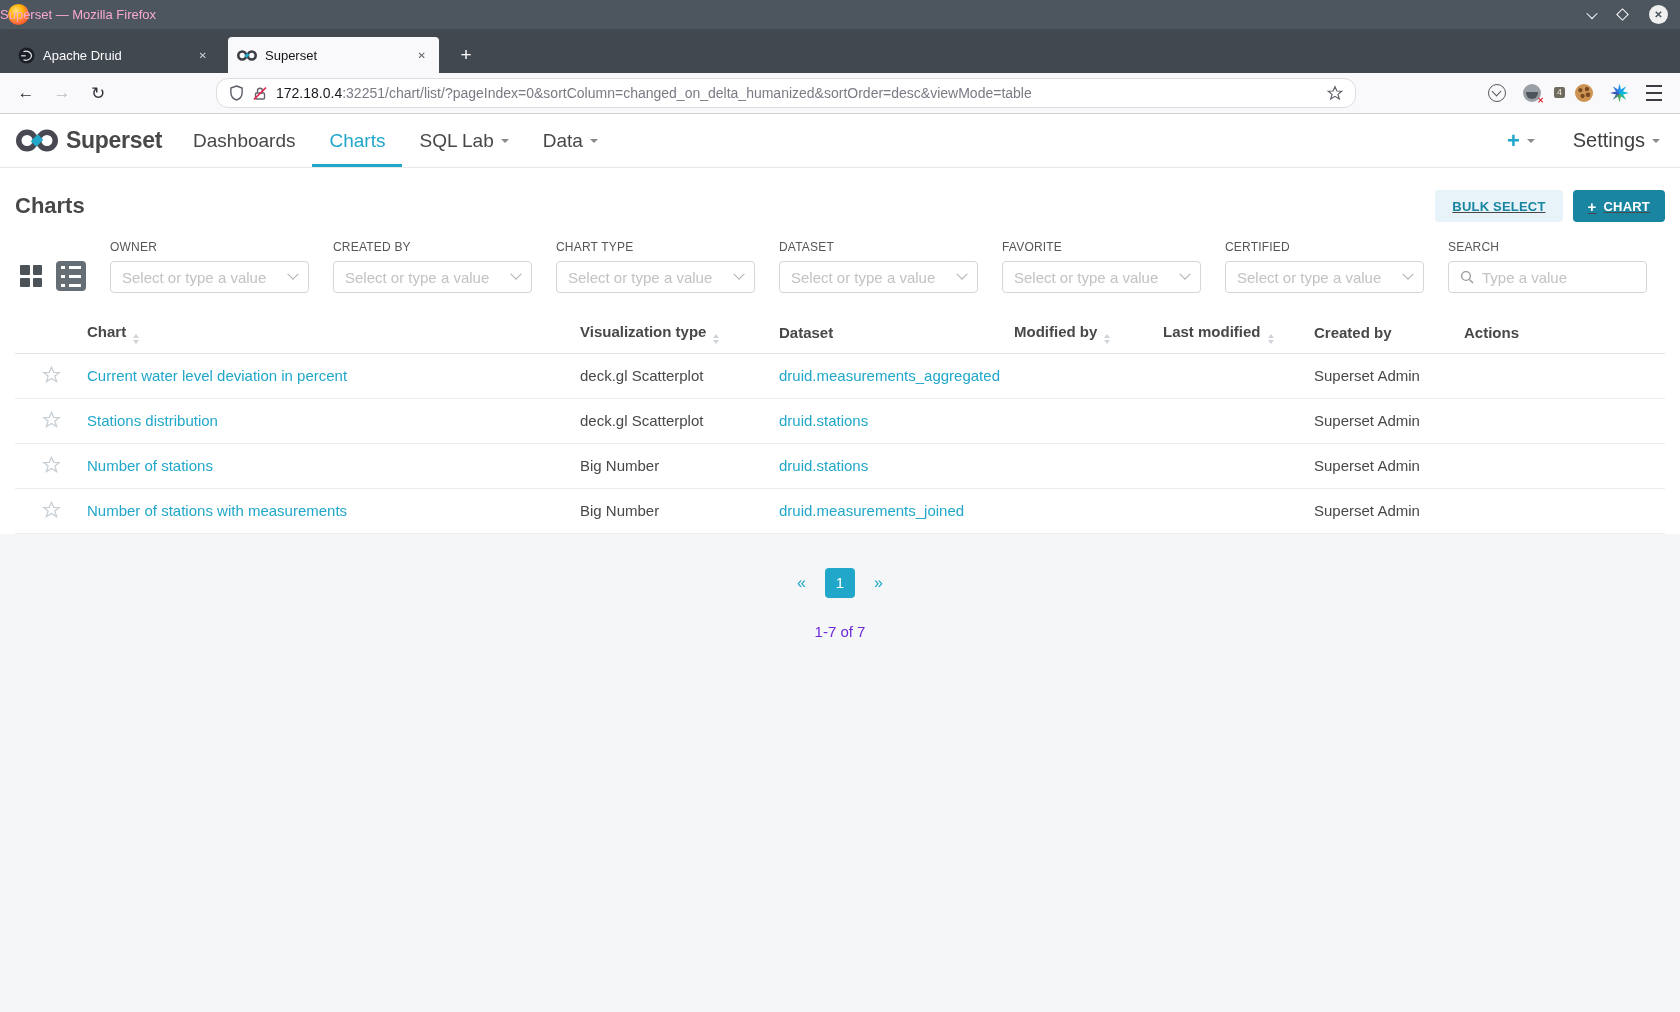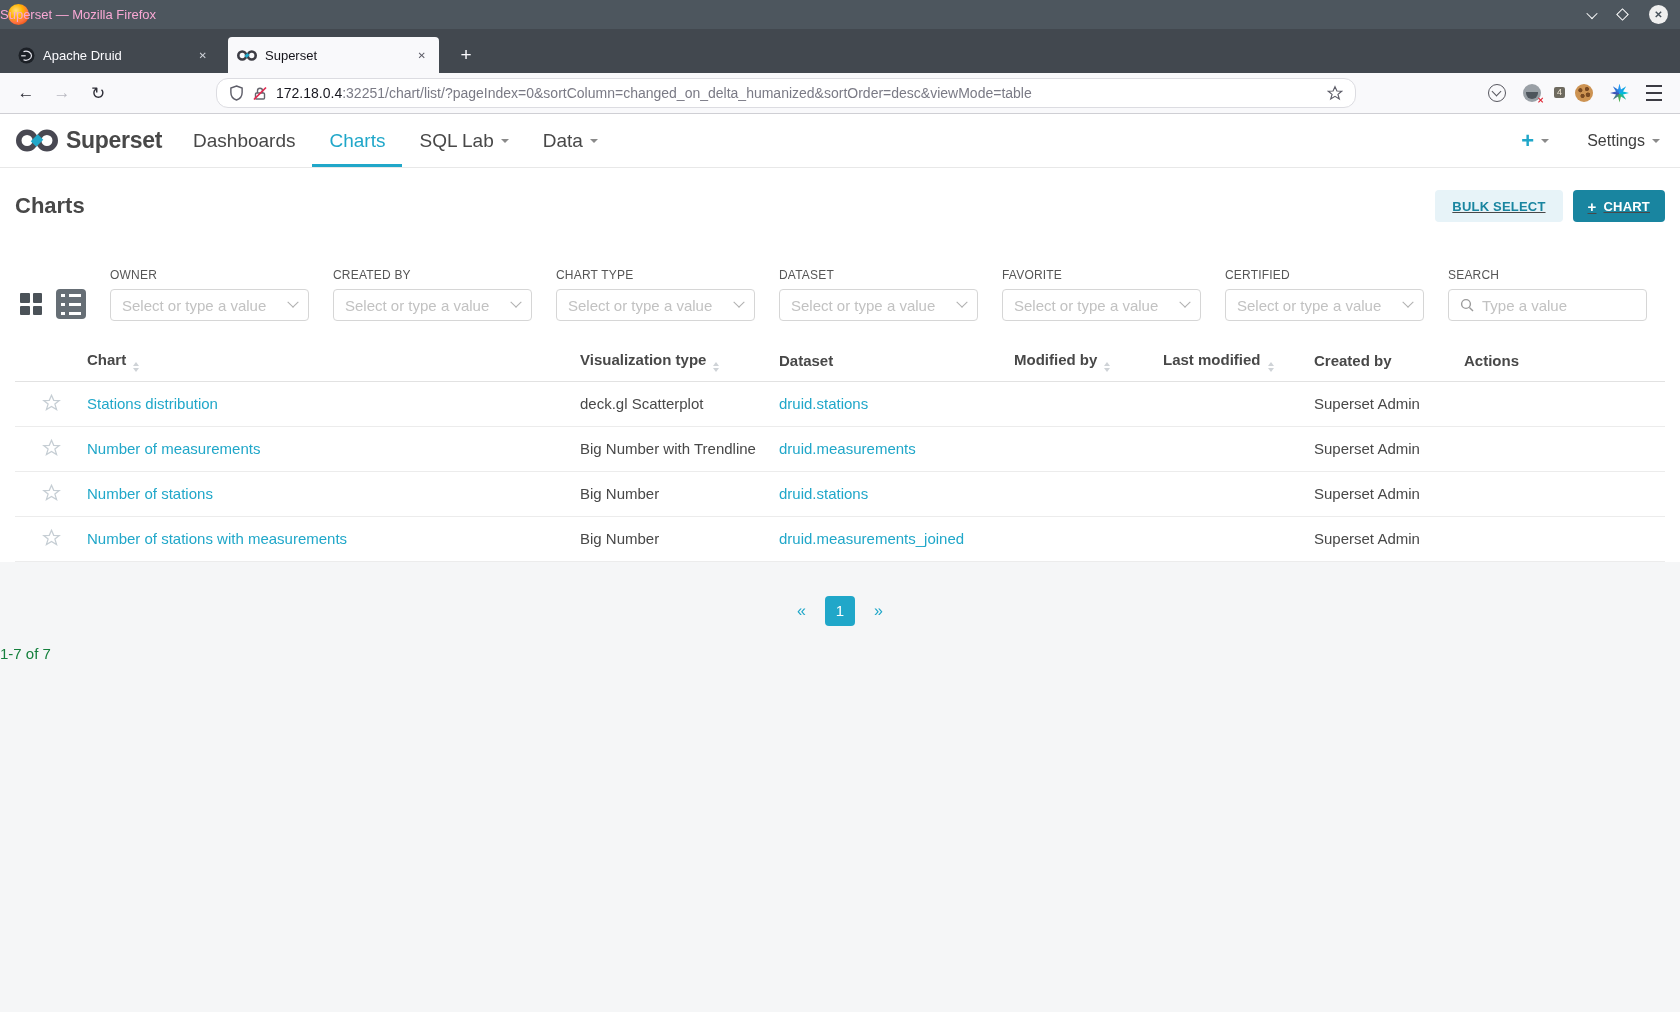--- a/index.html
+++ b/index.html
@@ -76,21 +76,21 @@
   .brand { display: flex; align-items: center; gap: 8px; margin-right: 14px; }
   .brand-name { font-size: 23px; font-weight: bold; color: #484848; letter-spacing: -0.3px; }
   .sup-nav { display: flex; align-items: stretch; }
   .nav-item { display: flex; align-items: center; padding: 0 17px; font-size: 19px; color: #484848; cursor: pointer; }
   .nav-item.active { color: #20a7c9; box-shadow: inset 0 -3px 0 #20a7c9; }
   .caret { width: 0; height: 0; border: 4px solid transparent; border-top: 4.5px solid #8a8a8a;
     border-bottom: 0; margin-left: 7px; display: inline-block; }
   .nav-right { margin-left: auto; display: flex; align-items: center; gap: 38px; padding-right: 4px; }
   .nav-plus-wrap { display: flex; align-items: center; }
   .nav-plus { color: #20a7c9; font-size: 22px; font-weight: 600; line-height: 1; }
-  .nav-settings { display: flex; align-items: center; font-size: 16px; color: #3f3f3f; }
+  .nav-settings { display: flex; align-items: center; font-size: 20px; color: #3f3f3f; }
 
   
   .white-area { background: #fff; }
   .page-header { display: flex; align-items: center; justify-content: space-between; padding: 22px 15px 18px 15px; }
   .page-title { font-size: 22px; font-weight: 600; color: #484848; }
   .header-buttons { display: flex; gap: 10px; text-decoration: underline; }
   .btn { height: 32px; border: none; border-radius: 4px; font-family: inherit; font-size: 13px;
     font-weight: bold; letter-spacing: 0.2px; display: inline-flex; align-items: center; cursor: pointer; }
   .btn-bulk { background: #e7f3f8; color: #1985a0; padding: 0 17px; }
   .btn-chart { background: #1985a0; color: #fff; padding: 0 15px; gap: 7px; }
@@ -100,21 +100,21 @@
   .filters-row { display: flex; gap: 24px; padding: 0 15px 0 20px; align-items: flex-start; }
   .view-toggles { align-self: flex-end; display: flex; align-items: center; gap: 14px; margin-bottom: 2px; }
   .icon-grid { width: 22px; height: 22px; display: grid; grid-template-columns: 1fr 1fr; gap: 3px; }
   .icon-grid i { background: #4b5258; border-radius: 1px; }
   .icon-list-active { width: 30px; height: 30px; border-radius: 4px; background: #666e75;
     display: flex; align-items: center; justify-content: center; }
   .icon-list-active i { width: 20px; height: 21px; display: block;
     background-image: repeating-linear-gradient(#fff 0 3px, transparent 3px 9px),
                       repeating-linear-gradient(#fff 0 3px, transparent 3px 9px);
     background-size: 4px 21px, 12px 21px; background-position: 0 0, 8px 0; background-repeat: no-repeat; }
-  .filter { width: 199px; margin-top: 28px; }
+  .filter { width: 199px; }
   .filter-label { font-size: 12px; color: #565656; margin-bottom: 7px; letter-spacing: 0.2px; }
   .filter-box { height: 32px; background: #fff; border: 1px solid #d6d6d6; border-radius: 4px;
     display: flex; align-items: center; padding: 0 11px; gap: 8px; }
   .filter-placeholder { color: #c2c2c2; font-size: 15px; flex: 1; white-space: nowrap; overflow: hidden; }
   .chev { width: 8px; height: 8px; border-right: 1.4px solid #b0b0b0; border-bottom: 1.4px solid #b0b0b0;
     transform: rotate(45deg) translate(-2px,-2px); flex: none; }
   .search-input { border: none; outline: none; flex: 1; font-family: inherit; font-size: 15px; color: #484848; min-width: 0; }
   .search-input::placeholder { color: #c2c2c2; }
 
   
@@ -128,21 +128,21 @@
   .sorter i { display: block; width: 0; height: 0; border-left: 3.5px solid transparent; border-right: 3.5px solid transparent; }
   .sorter .up { border-bottom: 4px solid #cfd3d7; }
   .sorter .dn { border-top: 4px solid #cfd3d7; }
   .row-star svg { display: block; }
 
   
   .pagination { display: flex; justify-content: center; align-items: center; gap: 19px; margin-top: 34px; }
   .pg-arrow { color: #20a7c9; font-size: 16px; cursor: pointer; }
   .pg-page { width: 30px; height: 30px; background: #20a7c9; border-radius: 4px; color: #fff;
     font-size: 15px; display: flex; align-items: center; justify-content: center; cursor: pointer; }
-  .pg-summary { margin-top: 19px; font-size: 15px; color: #15803d; }
+  .pg-summary { text-align: center; margin-top: 25px; font-size: 15px; color: #6d28d9; }
 </style>
 </head>
 <body>
 
 <div class="titlebar">
   <div class="ff-logo"></div>
   <div class="win-title">Superset — Mozilla Firefox</div>
   <div class="win-controls">
     <span class="wc">
         <i class="chev-down"></i>
@@ -390,50 +390,50 @@
             </span></th>
 
           <th><span>Created by</span></th>
 
           <th><span>Actions</span></th>
 
       </tr>
     </thead>
     <tbody>
 
+        <tr>
+          <td class="c-star"><span class="row-star" style="display:inline-flex">
+            <svg width="19" height="19" viewBox="0 0 24 24">
+                <path d="M12 2.8 L14.8 9.2 L21.8 9.5 L16.3 14 L18.4 20.8 L12 16.9 L5.6 20.8 L7.7 14 L2.2 9.5 L9.2 9.2 Z" fill="none" stroke="#c6ced4" stroke-width="1.6"></path>
+              </svg>
+          </span></td>
+          <td><a class="cell-link" href="#">Current water level deviation in percent</a></td>
+          <td>deck.gl Scatterplot</td>
+          <td><a class="cell-link" href="#">druid.measurements_aggregated</a></td>
+          <td></td>
+          <td></td>
+          <td>Superset Admin</td>
+          <td></td>
+        </tr>
 
         <tr>
           <td class="c-star"><span class="row-star" style="display:inline-flex">
             <svg width="19" height="19" viewBox="0 0 24 24">
                 <path d="M12 2.8 L14.8 9.2 L21.8 9.5 L16.3 14 L18.4 20.8 L12 16.9 L5.6 20.8 L7.7 14 L2.2 9.5 L9.2 9.2 Z" fill="none" stroke="#c6ced4" stroke-width="1.6"></path>
               </svg>
           </span></td>
           <td><a class="cell-link" href="#">Stations distribution</a></td>
           <td>deck.gl Scatterplot</td>
           <td><a class="cell-link" href="#">druid.stations</a></td>
           <td></td>
           <td></td>
           <td>Superset Admin</td>
           <td></td>
         </tr>
 
-        <tr>
-          <td class="c-star"><span class="row-star" style="display:inline-flex">
-            <svg width="19" height="19" viewBox="0 0 24 24">
-                <path d="M12 2.8 L14.8 9.2 L21.8 9.5 L16.3 14 L18.4 20.8 L12 16.9 L5.6 20.8 L7.7 14 L2.2 9.5 L9.2 9.2 Z" fill="none" stroke="#c6ced4" stroke-width="1.6"></path>
-              </svg>
-          </span></td>
-          <td><a class="cell-link" href="#">Number of measurements</a></td>
-          <td>Big Number with Trendline</td>
-          <td><a class="cell-link" href="#">druid.measurements</a></td>
-          <td></td>
-          <td></td>
-          <td>Superset Admin</td>
-          <td></td>
-        </tr>
 
         <tr>
           <td class="c-star"><span class="row-star" style="display:inline-flex">
             <svg width="19" height="19" viewBox="0 0 24 24">
                 <path d="M12 2.8 L14.8 9.2 L21.8 9.5 L16.3 14 L18.4 20.8 L12 16.9 L5.6 20.8 L7.7 14 L2.2 9.5 L9.2 9.2 Z" fill="none" stroke="#c6ced4" stroke-width="1.6"></path>
               </svg>
           </span></td>
           <td><a class="cell-link" href="#">Number of stations</a></td>
           <td>Big Number</td>
           <td><a class="cell-link" href="#">druid.stations</a></td>

